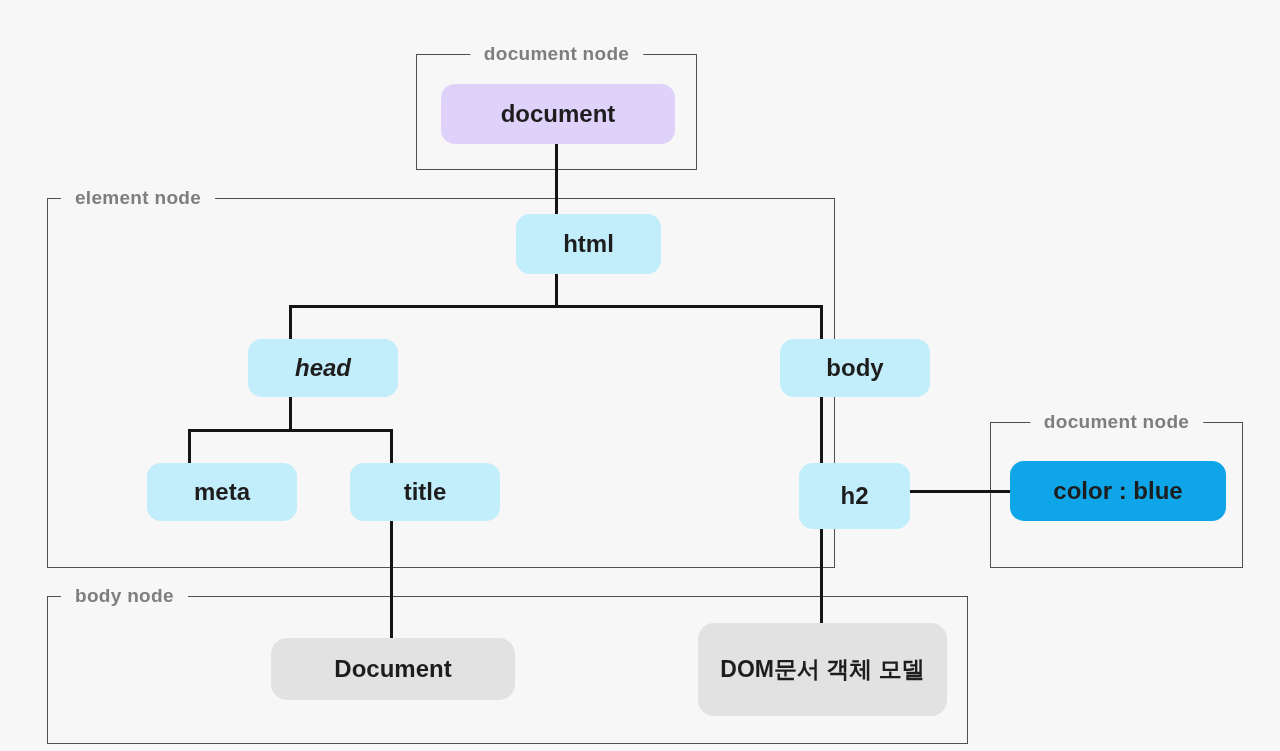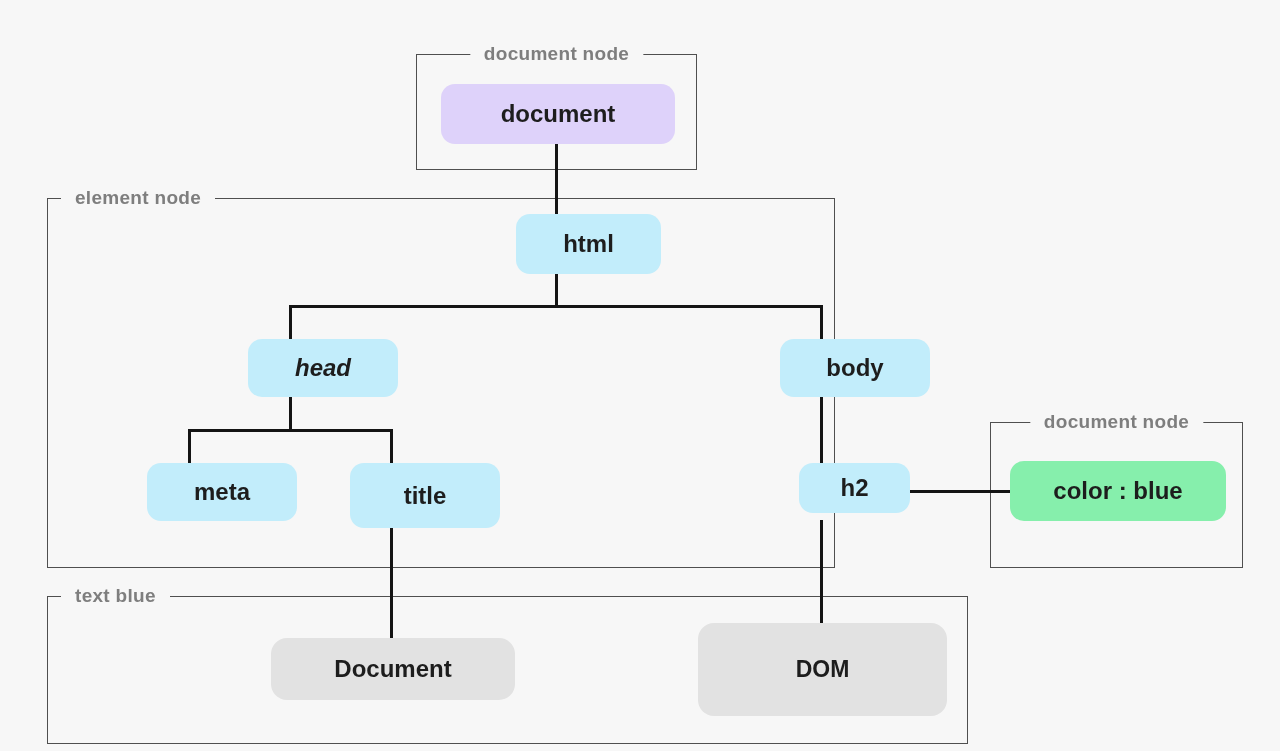--- a/index.html
+++ b/index.html
@@ -56,21 +56,21 @@
     justify-content: center;
     border-radius: 14px;
     font-weight: 700;
     font-size: 24px;
     color: #1d1d1d;
     box-sizing: border-box;
     text-align: left;
   }
   .node.document { background: #ded2fa; }
   .node.element  { background: #c2edfb; margin-left: 33px; }
-  .node.attr     { background: #86efac; }
+  .node.attr     { background: #0ea5e9; }
   .node.textn    { background: #e2e2e2; border-radius: 16px; }
   .node .two-line {
     display: flex;
     flex-direction: row;
     line-height: 1.35;
     font-size: 23px;
   }
 </style>
 </head>
 <body>
@@ -83,21 +83,21 @@
 
   <div class="group" style="left:47px; top:198px; width:788px; height:370px;">
     <span class="group-label left">element node</span>
   </div>
 
   <div class="group" style="left:990px; top:422px; width:253px; height:146px;">
     <span class="group-label centered">document node</span>
   </div>
 
   <div class="group" style="left:47px; top:596px; width:921px; height:148px;">
-    <span class="group-label left">text blue</span>
+    <span class="group-label left">body node</span>
   </div>
 
   <div class="line" style="left:555px; top:142px; width:3px; height:74px;"></div>
   <div class="line" style="left:555px; top:273px; width:3px; height:35px;"></div>
   <div class="line" style="left:289px; top:305px; width:534px; height:3px;"></div>
   <div class="line" style="left:289px; top:305px; width:3px; height:36px;"></div>
   <div class="line" style="left:820px; top:305px; width:3px; height:36px;"></div>
   <div class="line" style="left:289px; top:396px; width:3px; height:35px;"></div>
   <div class="line" style="left:188px; top:429px; width:205px; height:3px;"></div>
   <div class="line" style="left:188px; top:429px; width:3px; height:36px;"></div>
@@ -110,27 +110,28 @@
   <div class="node document" style="left:441px; top:84px; width:234px; height:60px;">document</div>
 
   <div class="node element" style="left:483px; top:214px; width:145px; height:60px;">html</div>
 
   <div class="node element" style="left:215px; top:339px; width:150px; height:58px;font-style:italic;">head</div>
 
   <div class="node element" style="left:747px; top:339px; width:150px; height:58px;">body</div>
 
   <div class="node element" style="left:114px; top:463px; width:150px; height:58px;">meta</div>
 
-  <div class="node element" style="left:317px; top:463px; width:150px; height:65px;">title</div>
+  <div class="node element" style="left:317px; top:463px; width:150px; height:58px;">title</div>
 
-  <div class="node element" style="left:766px; top:463px; width:111px; height:50px;">h2</div>
+  <div class="node element" style="left:766px; top:463px; width:111px; height:66px;">h2</div>
 
   <div class="node attr" style="left:1010px; top:461px; width:216px; height:60px;">color : blue</div>
 
   <div class="node textn" style="left:271px; top:638px; width:244px; height:62px;">Document</div>
 
   <div class="node textn" style="left:698px; top:623px; width:249px; height:93px;">
     <div class="two-line">
       <span>DOM</span>
+      <span>문서 객체 모델</span>
     </div>
   </div>
 
 </div>
 
 </body></html>

